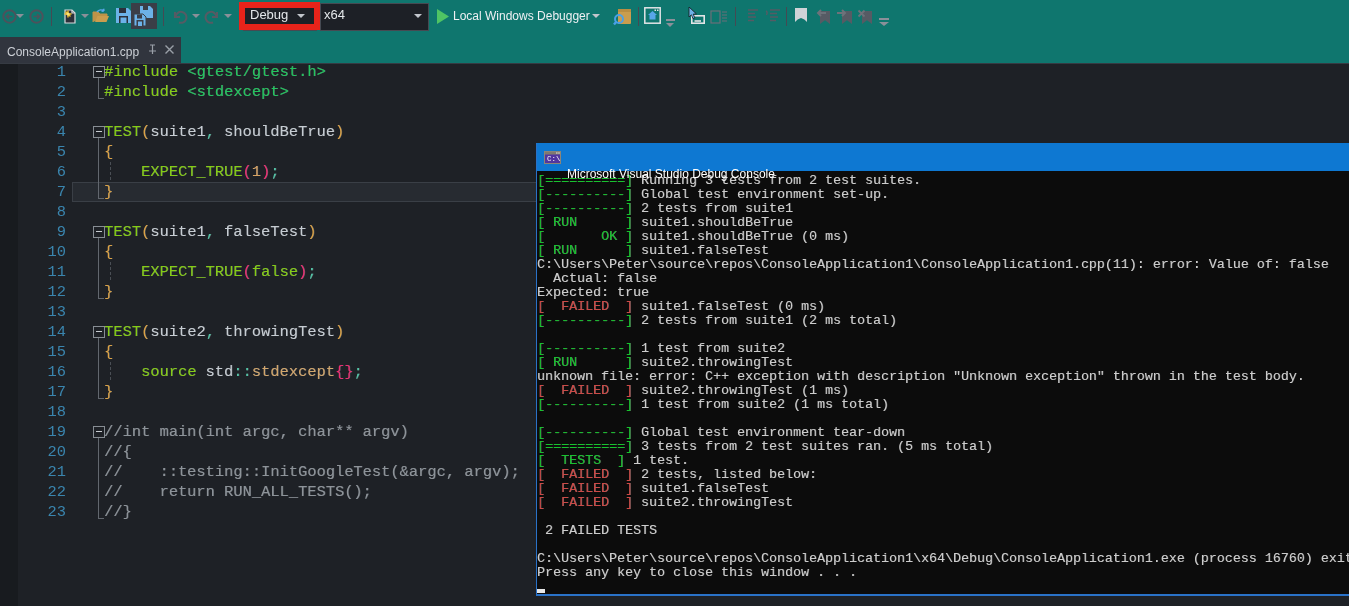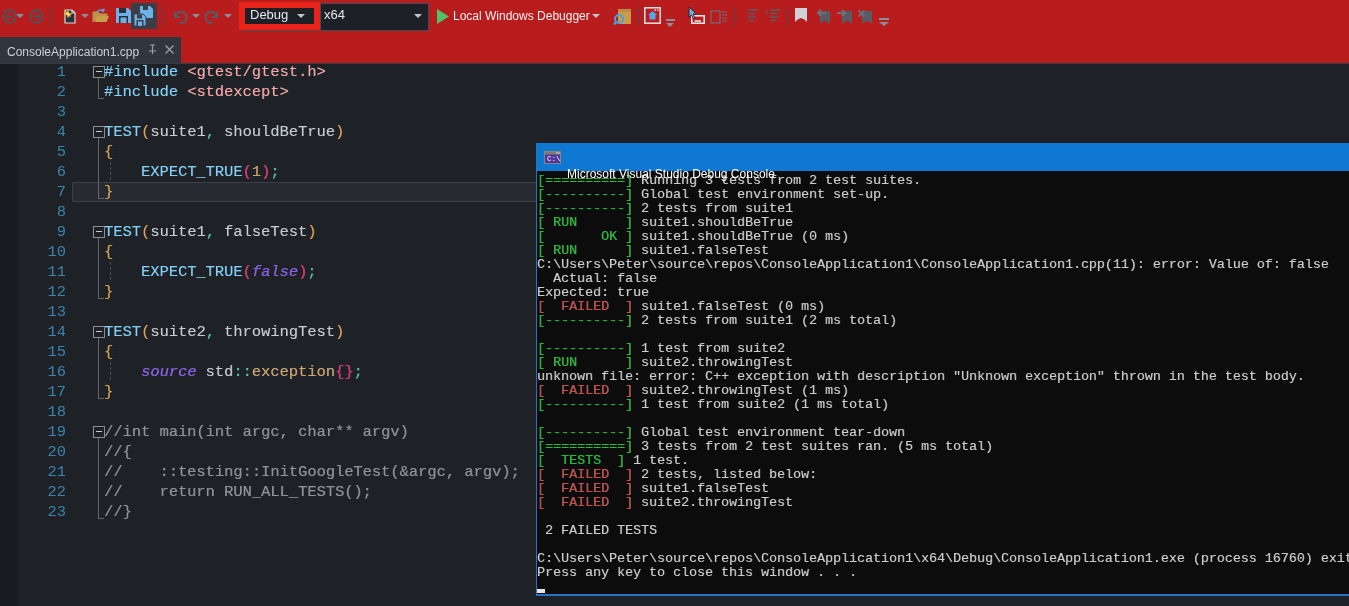--- a/index.html
+++ b/index.html
@@ -1,20 +1,20 @@
 <!DOCTYPE html>
 <html><head>
 <meta charset="utf-8">
 <style>
   html,body{margin:0;padding:0;}
   body{width:1349px;height:606px;position:relative;overflow:hidden;background:#1e2126;
        font-family:"Liberation Sans", sans-serif;}
   .abs{position:absolute;}
   
-  #header{left:0;top:0;width:1349px;height:63px;background:#b91c1c;border-bottom:1px solid #363b43;}
+  #header{left:0;top:0;width:1349px;height:63px;background:#0f766e;border-bottom:1px solid #363b43;}
   .sep{position:absolute;top:7px;width:1px;height:19px;background:#454a53;}
   .caret{position:absolute;width:0;height:0;border-left:4px solid transparent;
          border-right:4px solid transparent;border-top:4px solid #8a9099;}
   .combo{position:absolute;top:3px;height:26px;background:#1d2026;border:1px solid #464a52;}
   .combotext{position:absolute;top:7px;font-size:13px;color:#e4e7ea;}
   #tab{position:absolute;left:0;top:37px;width:181px;height:26px;background:#31353e;}
   #tabtext{position:absolute;left:7px;top:45px;font-size:12px;color:#ccd0d6;}
   #redrect{position:absolute;left:239px;top:2px;width:69px;height:16px;border:6px solid #e8231a;z-index:30;}
   
   #editor{left:0;top:64px;width:1349px;height:542px;background:#1e2126;}
@@ -22,25 +22,25 @@
          font-family:"Liberation Mono",monospace;font-size:15.4px;line-height:20px;color:#3a85ae;white-space:pre;}
   #code{position:absolute;left:104px;top:-2px;font-family:"Liberation Mono",monospace;
         font-size:15.4px;line-height:20px;color:#c6ccd2;white-space:pre;text-shadow:0.5px 0 0 rgba(198,204,210,0.35);}
   #curline{position:absolute;left:72px;top:118px;right:0;height:18px;background:#272b31;border:1px solid #3a3f46;}
   .fold{position:absolute;left:93px;width:10px;height:10px;border:1px solid #878d93;background:#1e2126;z-index:3;}
   .fold:after{content:"";position:absolute;left:2px;top:4px;width:6px;height:1px;background:#c7cbd0;}
   .guide{position:absolute;left:98px;width:1px;background:#62676e;}
   .hook{position:absolute;left:98px;width:6px;height:1px;background:#62676e;}
   .ind{position:absolute;left:110px;width:1px;height:18px;border-left:1px dashed #4a4f55;}
   
-  .kb{color:#7dd3fc;} 
-  .inc{color:#fca5a5;} 
+  .kb{color:#84cc16;} 
+  .inc{color:#22c55e;} 
   .g1{color:#dba246;} 
   .g2{color:#ee2e73;} 
-  .pu{color:#8b5cf6;font-style:italic;} 
+  .pu{color:#84cc16;} 
   .ty{color:#d2a66c;} 
   .nu{color:#d5a263;} 
   .op{color:#52c3a5;} 
   .co{color:#8d9399;} 
   
   #console{left:536px;top:143px;width:813px;height:451px;background:#0c0c0c;
            border-left:1px solid #2a72c8;border-bottom:2px solid #2a72c8;z-index:20;}
   #ctitle{position:absolute;left:0;top:0;right:0;height:28px;background:#0e78d2;}
   #ctitletext{position:absolute;left:30px;top:7px;font-size:12px;color:#ffffff;margin-top:17px;}
   #cbody{position:absolute;left:0;top:28px;right:0;bottom:0;background:#0c0c0c;overflow:hidden;text-decoration:underline;}
@@ -256,21 +256,21 @@
     <span class="kb">EXPECT_TRUE</span><span class="g2">(</span><span class="nu">1</span><span class="g2">)</span><span class="op">;</span>
 <span class="g1">}</span>
 
 <span class="kb">TEST</span><span class="g1">(</span>suite1<span class="op">,</span> falseTest<span class="g1">)</span>
 <span class="g1">{</span>
     <span class="kb">EXPECT_TRUE</span><span class="g2">(</span><span class="pu">false</span><span class="g2">)</span><span class="op">;</span>
 <span class="g1">}</span>
 
 <span class="kb">TEST</span><span class="g1">(</span>suite2<span class="op">,</span> throwingTest<span class="g1">)</span>
 <span class="g1">{</span>
-    <span class="pu">source</span> std<span class="op">::</span><span class="ty">exception</span><span class="g2">{}</span><span class="op">;</span>
+    <span class="pu">source</span> std<span class="op">::</span><span class="ty">stdexcept</span><span class="g2">{}</span><span class="op">;</span>
 <span class="g1">}</span>
 
 <span class="co">//int main(int argc, char** argv)
 //{
 //    ::testing::InitGoogleTest(&amp;argc, argv);
 //    return RUN_ALL_TESTS();
 //}</span></div>
 </div>
 <div class="abs" id="console">
   <div id="cbody">

